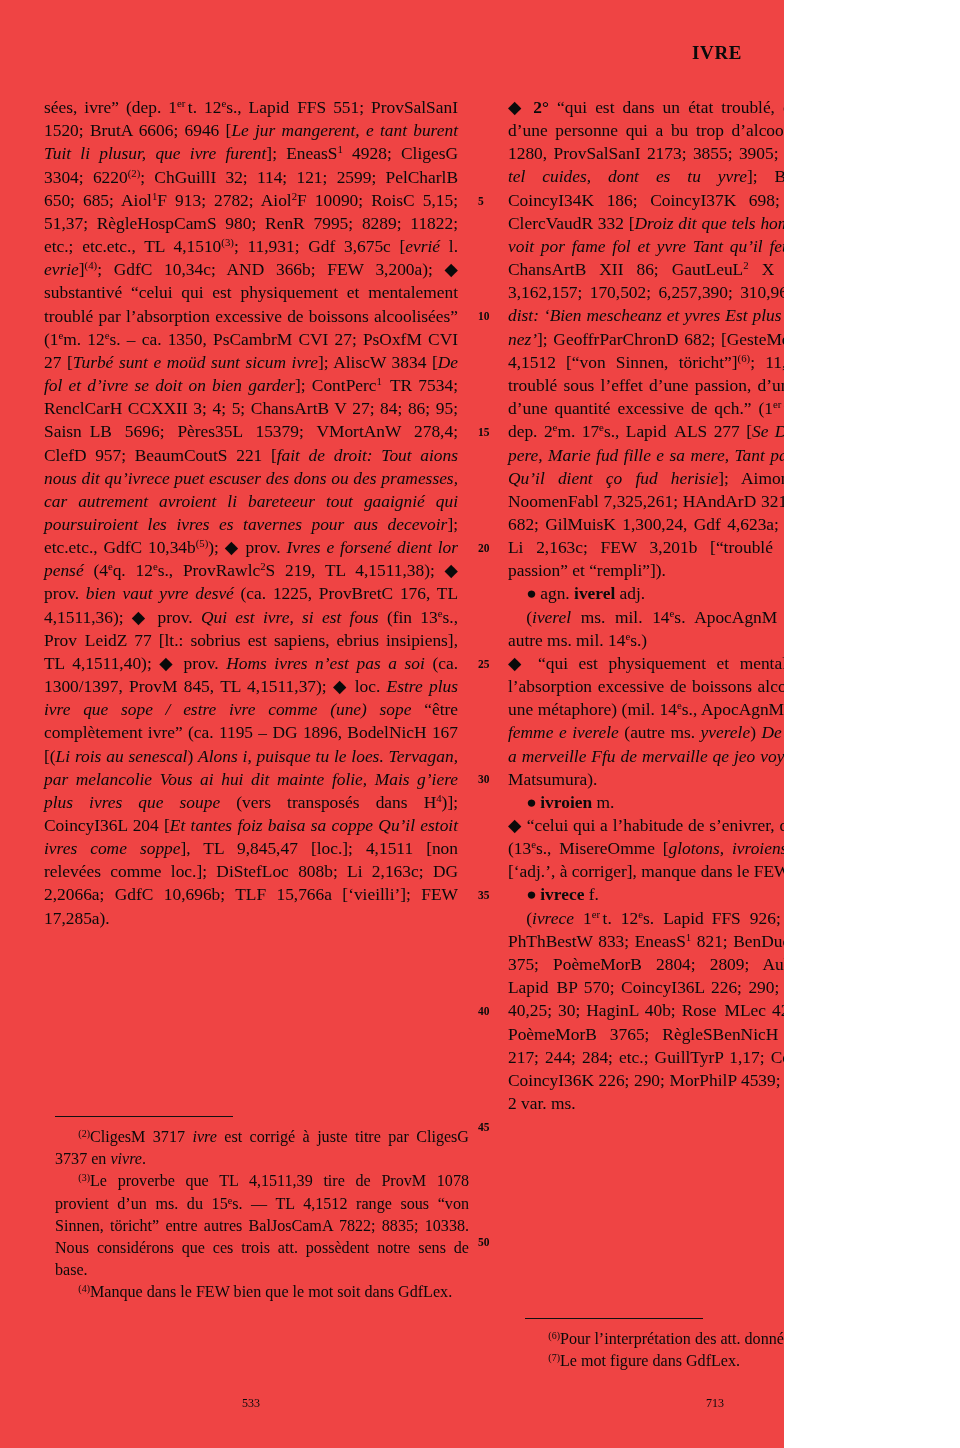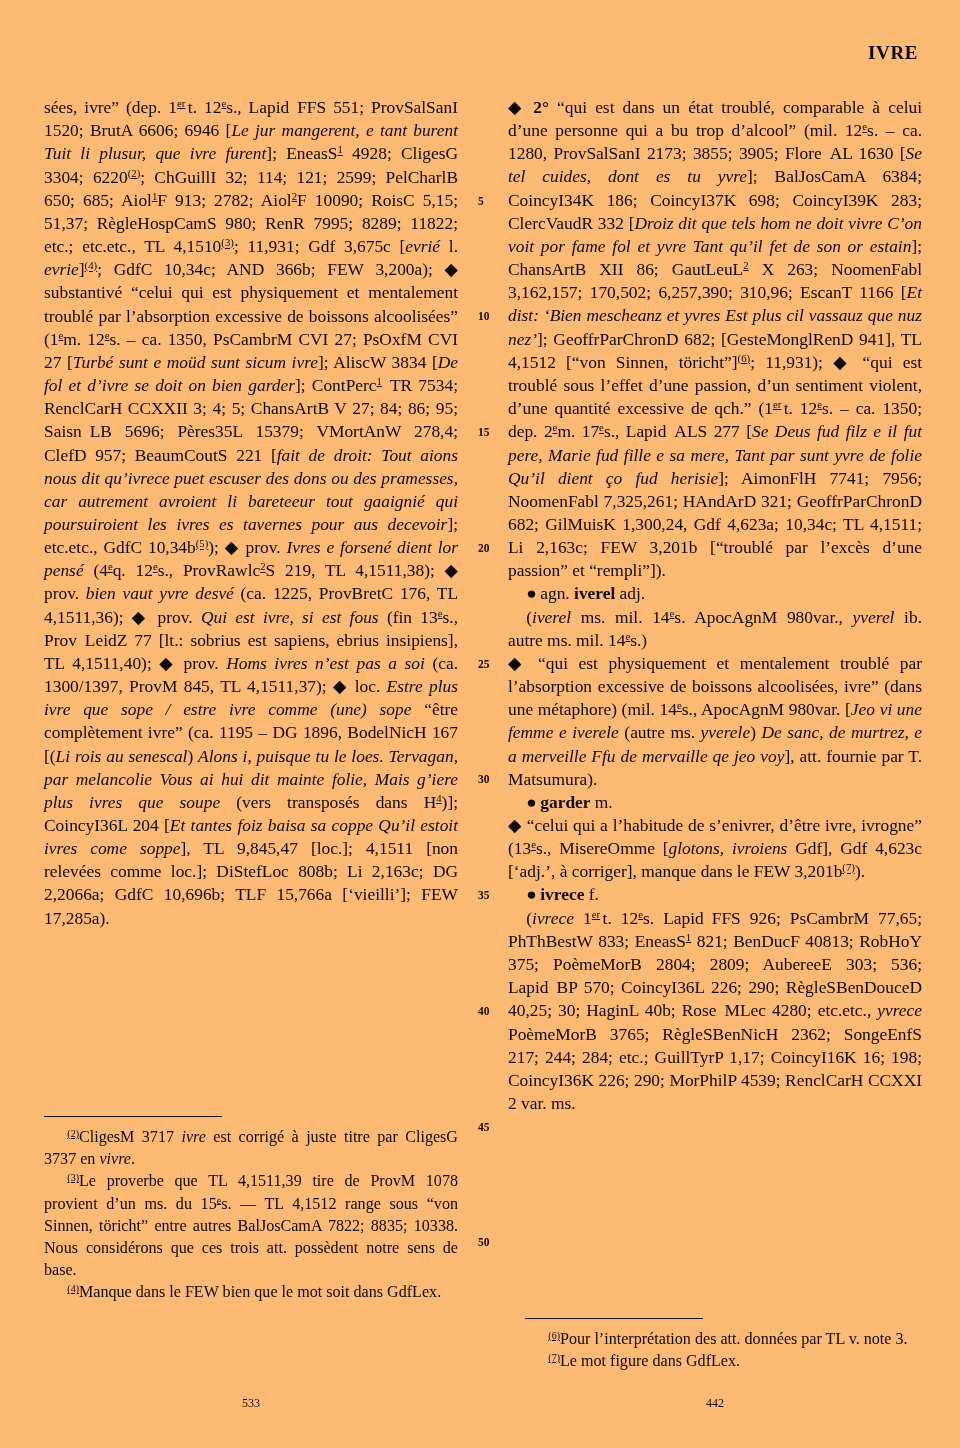--- a/index.html
+++ b/index.html
@@ -6,23 +6,23 @@
     margin: 0;
     padding: 0;
     background: #ffffff;
   }
   body {
     font-family: "Liberation Serif", "DejaVu Serif", serif;
     color: #0a0a0a;
   }
   #page {
     position: relative;
-    width: 960px;
+    width: 784px;
     height: 1448px;
-    background: #fdba74;
+    background: #ef4444;
     overflow: hidden;
   }
   
   .runhead {
     position: absolute;
     top: 42px;
     right: 42px;
     font-weight: bold;
     font-size: 19px;
     letter-spacing: 0.6px;
@@ -48,42 +48,41 @@
   .col p.ind { text-indent: 1.05em; }
 
   
   i, .it { font-style: italic; }
   b, .bd { font-weight: bold; }
   .sc { font-variant: small-caps; padding-left: 8px; }
   sup {
     font-size: 0.62em;
     vertical-align: 0.52em;
     line-height: 0;
-    text-decoration: underline;
   }
   .dia {
     font-size: 0.80em;
     vertical-align: 0.06em;
     padding-right: 0.18em;
   }
   
   .fnrule {
     width: 178px;
     height: 0;
     border-top: 1.6px solid #111;
     margin: 0 0 9px 0;
   }
   .fnwrap {
     position: absolute;
     width: 414px;
     font-size: 16.1px;
     line-height: 22.2px;
     text-align: justify;
   }
-  .fnwrap.left  { left: 44px;  top: 1116px; }
+  .fnwrap.left  { left: 55px;  top: 1116px; }
   .fnwrap.right { left: 525px; top: 1318px; }
   .fnwrap p { margin: 0; text-indent: 1.45em; }
 
   
   .linenums {
     position: absolute;
     left: 478px;
     top: 96px;
     width: 24px;
     font-size: 11.5px;
@@ -138,29 +137,29 @@
       <span style="top: 1146.35px;">50</span>
     </div>
 
   <div class="col right">
     <p>◆ <b>2°</b> “qui est dans un état troublé, comparable à celui d’une personne qui a bu trop d’alcool” (mil. 12<sup>e</sup>s. – ca. 1280, ProvSalSanI 2173; 3855; 3905; Flore<span class="sc">A</span>L 1630 [<i>Se tel cuides, dont es tu yvre</i>]; BalJosCamA 6384; CoincyI34K 186; Coin­cyI37K 698; CoincyI39K 283; ClercVaudR 332 [<i>Droiz dit que tels hom ne doit vivre C’on voit por fame fol et yvre Tant qu’il fet de son or estain</i>]; ChansArtB XII 86; GautLeuL<sup>2</sup> X 263; Noomen­Fabl 3,162,157; 170,502; 6,257,390; 310,96; Es­canT 1166 [<i>Et dist: ‘Bien mescheanz et yvres Est plus cil vassauz que nuz nez’</i>]; GeoffrParChronD 682; [GesteMonglRenD 941], TL 4,1512 [“von Sinnen, töricht”]<sup>(6)</sup>; 11,931); ◆ “qui est troublé sous l’effet d’une passion, d’un sentiment violent, d’une quantité excessive de qch.” (1<sup>er</sup><span class="dia"></span>t. 12<sup>e</sup>s. – ca. 1350; dep. 2<sup>e</sup>m. 17<sup>e</sup>s., Lapid<span class="sc">AL</span>S 277 [<i>Se Deus fud filz e il fut pere, Marie fud fille e sa mere, Tant par sunt yvre de folie Qu’il dient ço fud herisie</i>]; AimonFlH 7741; 7956; NoomenFabl 7,325,261; HAndArD 321; GeoffrParChronD 682; GilMuisK 1,300,24, Gdf 4,623a; 10,34c; TL 4,1511; Li 2,163c; FEW 3,201b [“troublé par l’excès d’une passion” et “rempli”]).</p>
 
     <p class="ind">● agn. <b>iverel</b> adj.</p>
     <p class="ind">(<i>iverel</i> ms. mil. 14<sup>e</sup>s. ApocAgnM 980var., <i>yve­rel</i> ib. autre ms. mil. 14<sup>e</sup>s.)</p>
     <p>◆ “qui est physiquement et mentalement trou­blé par l’absorption excessive de boissons al­coolisées, ivre” (dans une métaphore) (mil. 14<sup>e</sup>s., ApocAgnM 980var. [<i>Jeo vi une femme e iverele</i> (autre ms. <i>yverele</i>) <i>De sanc, de murtrez, e a mer­veille Ffu de mervaille qe jeo voy</i>], att. fournie par T. Matsumura).</p>
 
-    <p class="ind">● <b>garder</b> m.</p>
+    <p class="ind">● <b>ivroien</b> m.</p>
     <p>◆ “celui qui a l’habitude de s’enivrer, d’être ivre, ivrogne” (13<sup>e</sup>s., MisereOmme [<i>glotons, ivroiens</i> Gdf], Gdf 4,623c [‘adj.’, à corriger], manque dans le FEW 3,201b<sup>(7)</sup>).</p>
 
     <p class="ind">● <b>ivrece</b> f.</p>
     <p class="ind">(<i>ivrece</i> 1<sup>er</sup><span class="dia"></span>t. 12<sup>e</sup>s. Lapid<span class="sc">FF</span>S 926; PsCambrM 77,65; PhThBestW 833; EneasS<sup>1</sup> 821; Ben­DucF 40813; RobHoY 375; PoèmeMorB 2804; 2809; AubereeE 303; 536; Lapid<span class="sc">B</span>P 570; Coin­cyI36L 226; 290; RègleSBenDouceD 40,25; 30; HaginL 40b; Rose<span class="sc">M</span>Lec 4280; etc.etc., <i>yvrece</i> PoèmeMorB 3765; RègleSBenNicH 2362; Son­geEnfS 217; 244; 284; etc.; GuillTyrP 1,17; CoincyI16K 16; 198; CoincyI36K 226; 290; MorPhilP 4539; RenclCarH CCXXI 2 var. ms.</p>
   </div>
 
   <div class="fnwrap right">
     <div class="fnrule"></div>
     <p><sup>(6)</sup>Pour l’interprétation des att. données par TL v. note 3.</p>
     <p><sup>(7)</sup>Le mot figure dans GdfLex.</p>
   </div>
 
   <div class="folio left">533</div>
-  <div class="folio right">442</div>
+  <div class="folio right">713</div>
 
 </div>
 
 </body></html>

